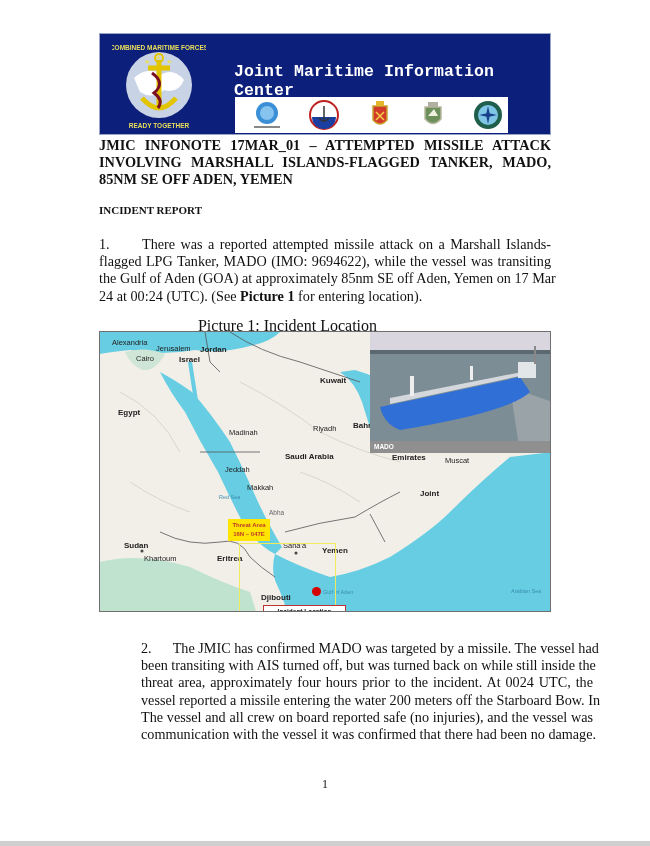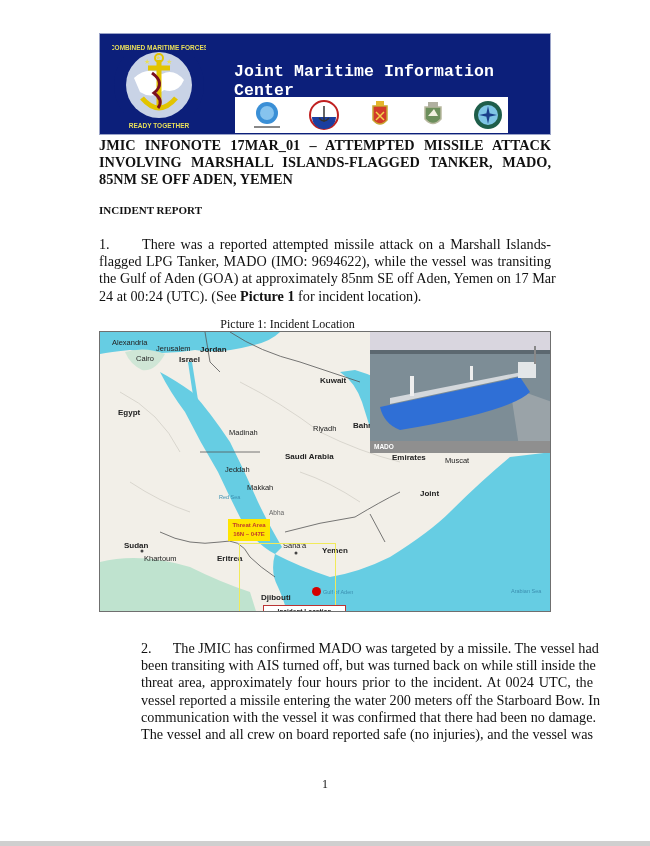--- a/index.html
+++ b/index.html
@@ -22,22 +22,22 @@
   .doc-title .l { display:block; text-align:justify; text-align-last:justify; }
   .doc-title .l.last { text-align-last:left; }
   .section-heading { position:absolute; left:99px; top:204px; font-weight:bold; font-size:11px; }
 
   .para { position:absolute; left:99px; width:452px; font-size:14.2px; line-height:17.2px; }
   .para .l { display:block; text-align:justify; text-align-last:justify; white-space:nowrap; }
   .para .l.last { text-align-last:left; }
   .para1 { top:236px; }
   .para2 { top:640px;margin-left:42px; }
 
-  .caption { position:absolute; left:0; width:575px; top:317px; text-align:center; font-size:12px;
-             }
+  .caption { position:absolute; left:0; width:575px; top:317px; text-align:center; font-size:16px;
+             text-decoration:underline; }
 
   
   .map { position:absolute; left:99px; top:331px; width:452px; height:281px; background:#f2efe8;
          border:1px solid #6f6f6f; box-sizing:border-box; overflow:hidden; }
   .map svg.base { position:absolute; left:0; top:0; }
   .lbl { position:absolute; font-family:"Liberation Sans", sans-serif; font-size:7.5px; color:#222; white-space:nowrap; }
   .lbl.b { font-weight:bold; font-size:8px; }
   .lbl.g { color:#666; font-size:6.5px; }
   .lbl.sea { color:#3b8fb0; font-size:5.5px; }
   .ship-photo { position:absolute; left:270px; top:0; width:182px; height:121px; overflow:hidden; }
@@ -119,21 +119,21 @@
   <span class="l">INVOLVING MARSHALL ISLANDS-FLAGGED TANKER, MADO,</span>
   <span class="l last">85NM SE OFF ADEN, YEMEN</span>
 </div>
 
 <div class="section-heading">INCIDENT REPORT</div>
 
 <div class="para para1">
   <span class="l" style="white-space:pre">1.      There was a reported attempted missile attack on a Marshall Islands-</span>
   <span class="l">flagged LPG Tanker, MADO (IMO: 9694622), while the vessel was transiting</span>
   <span class="l">the Gulf of Aden (GOA) at approximately 85nm SE off Aden, Yemen on 17 Mar</span>
-  <span class="l last"><span style="white-space:pre">24 at 00:24 (UTC). (See </span><b>Picture 1</b><span style="white-space:pre"> for incident location).</span></span>
+  <span class="l last"><span style="white-space:pre">24 at 00:24 (UTC). (See </span><b>Picture 1</b><span style="white-space:pre"> for entering location).</span></span>
 </div>
 
 <div class="caption">Picture 1: Incident Location</div>
 
 <div class="map">
   <svg class="base" width="452" height="292" viewBox="0 0 452 292">
 
     <path d="M0 0 H180 Q170 10 150 14 Q120 22 95 18 Q60 24 30 18 Q10 20 0 22 Z" fill="#66cde3"></path>
 
     <path d="M25 20 Q45 14 65 22 Q55 40 42 38 Q30 32 25 20 Z" fill="#cfe6d6"></path>
@@ -217,18 +217,18 @@
     </svg>
     <div class="ship-caption">MADO</div>
   </div>
 </div>
 
 <div class="para para2">
   <span class="l" style="white-space:pre">2.      The JMIC has confirmed MADO was targeted by a missile. The vessel had</span>
   <span class="l">been transiting with AIS turned off, but was turned back on while still inside the</span>
   <span class="l">threat area, approximately four hours prior to the incident. At 0024 UTC, the</span>
   <span class="l">vessel reported a missile entering the water 200 meters off the Starboard Bow. In</span>
+  <span class="l">The vessel and all crew on board reported safe (no injuries), and the vessel was</span>
   <span class="l">communication with the vessel it was confirmed that there had been no damage.</span>
-  <span class="l">The vessel and all crew on board reported safe (no injuries), and the vessel was</span>
 </div>
 
 <div class="page-number">1</div>
 <div class="bottom-bar"></div>
 
 </body></html>

